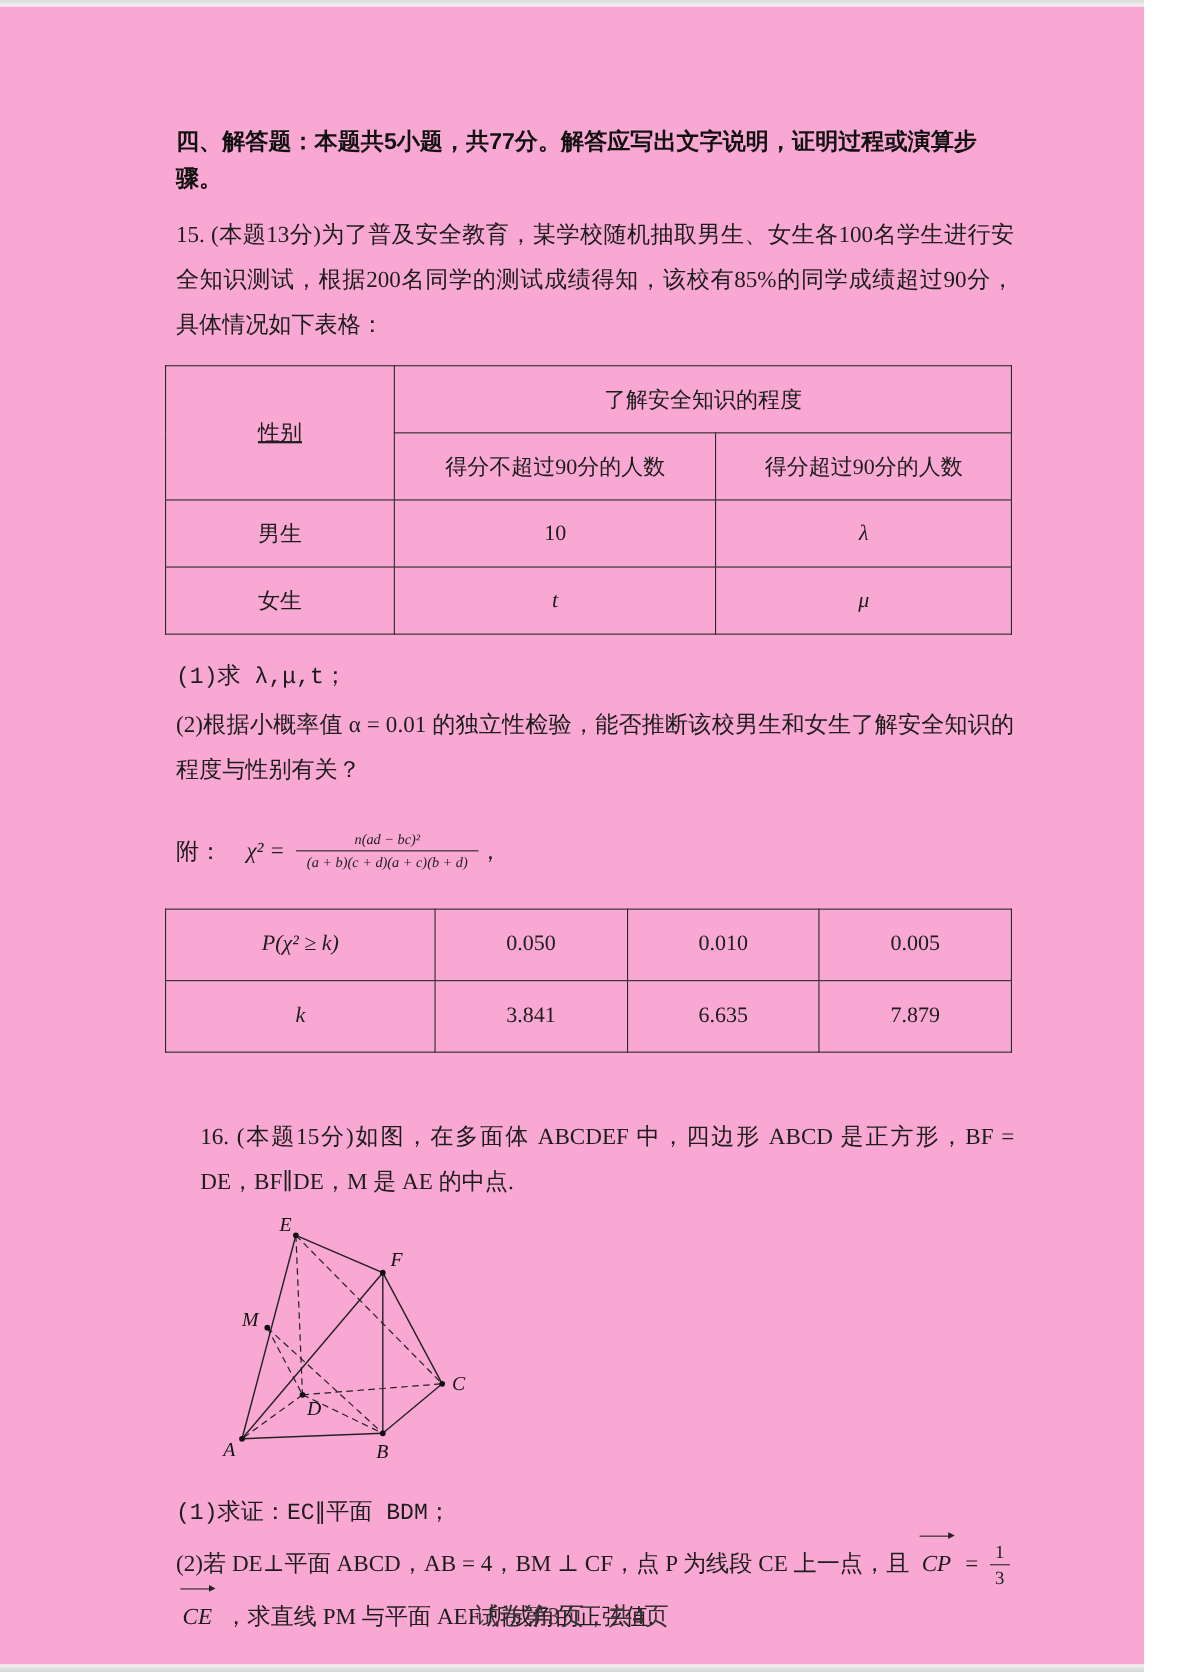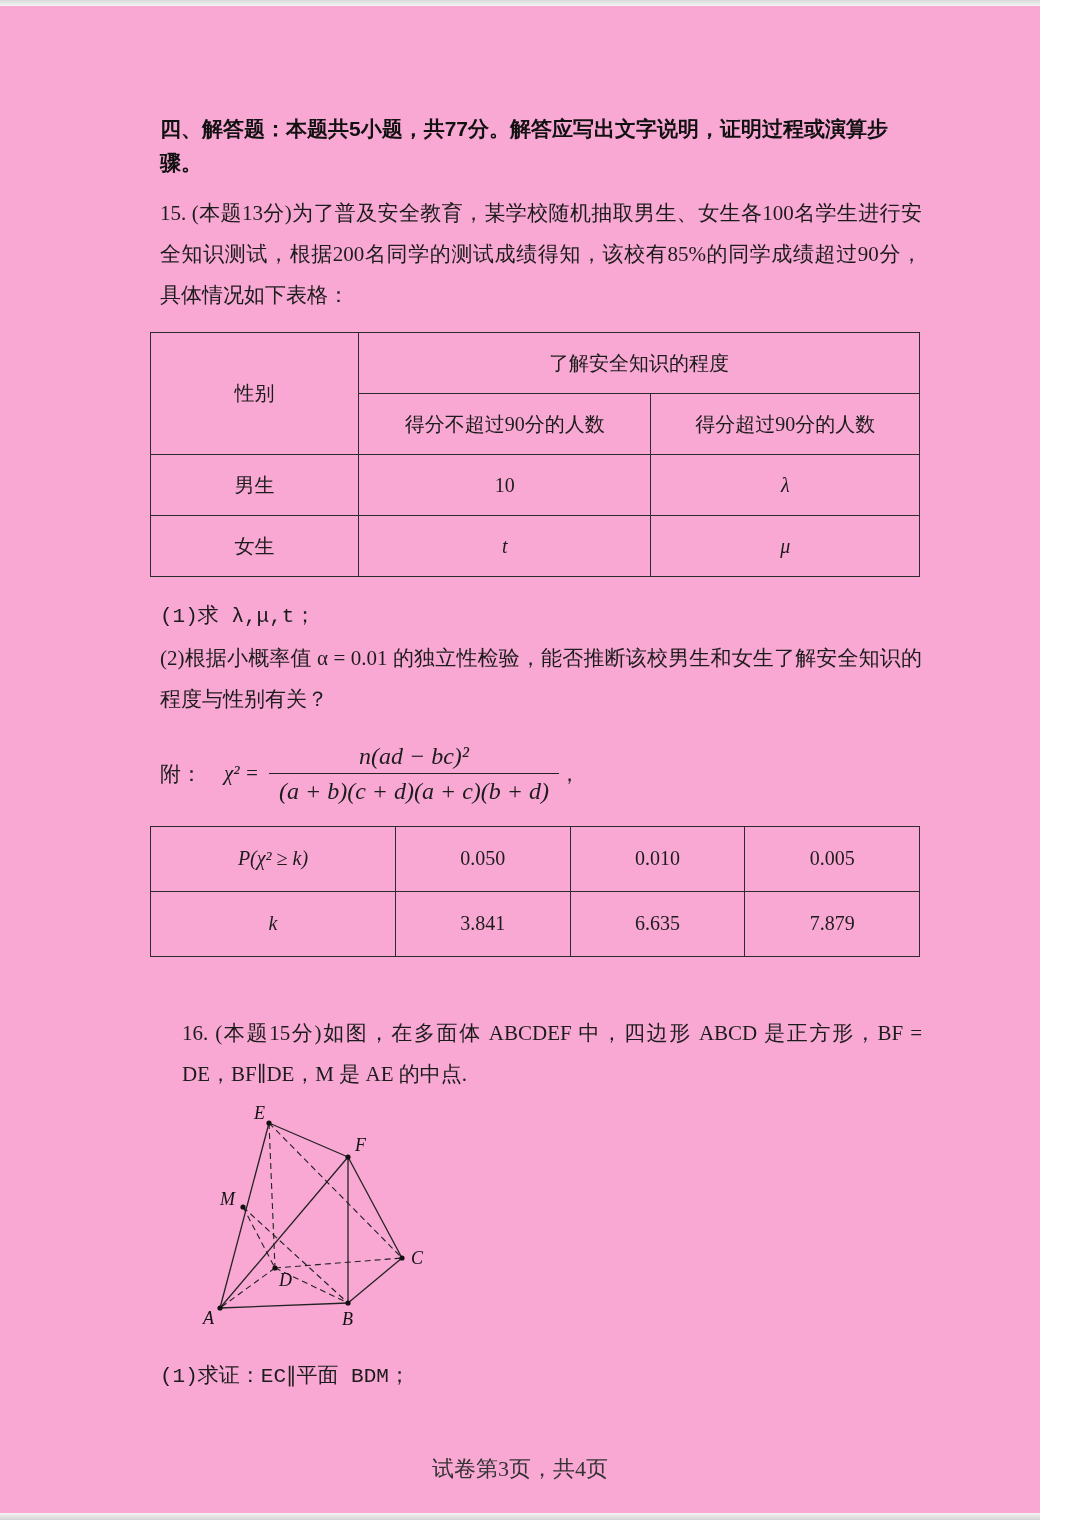--- a/index.html
+++ b/index.html
@@ -51,21 +51,21 @@
     font-size: 20px;
   }
   table.tbl td {
     border: 1px solid #2b2b2b;
     text-align: center;
     vertical-align: middle;
     padding: 4px 22px;
   }
   table.tbl1 td { height: 52px; }
   table.tbl1 .hdr { height: 52px; }
-  table.tbl1 .corner { width: 163px; }
+  table.tbl1 .corner { width: 163px; text-decoration: underline; }
   table.tbl2 td { height: 56px; }
   table.tbl2 .lblcol { width: 200px; }
 
   .formula {
     margin: 18px 0 0 10px;
     display: flex;
     align-items: center;
     font-size: 21px;
     min-height: 72px;
   }
@@ -75,21 +75,21 @@
     flex-direction: column;
     vertical-align: middle;
     text-align: center;
   }
   .frac .num {
     border-bottom: 1.2px solid #222;
     padding: 0 10px 2px 10px;
     line-height: 1.25;
   }
   .frac .den { padding: 2px 10px 0 10px; line-height: 1.25; }
-  .frac.big { font-size: 24px; }
+  .frac.big { font-size: 13px; }
   .frac.small { font-size: 17px; margin: 0 4px; vertical-align: middle; }
   .frac.small .num { padding: 0 5px 1px 5px; }
   .frac.small .den { padding: 1px 5px 0 5px; }
 
   .vec {
     position: relative;
     display: inline-block;
     padding: 0 2px;
     margin: 0 4px;
   }
@@ -235,18 +235,29 @@
           <text x="99" y="181">D</text>
           <text x="231" y="159">C</text>
           <text x="23" y="219">A</text>
           <text x="162" y="220">B</text>
         </g>
       </svg>
     </div>
 
     <p class="para gap-m">(1)求证：EC∥平面 BDM；</p>
 
+    <p class="para q2line">
+      <span>(2)若 DE⊥平面 ABCD，AB = 4，BM ⊥ CF，点 P 为线段 CE 上一点，且</span>
+      <span class="vec math"><span>CP</span></span>
+      <span class="math">=</span>
+      <span class="frac small">
+        <span class="num">1</span>
+        <span class="den">3</span>
+      </span>
+      <span class="vec math"><span>CE</span></span>
+      <span>，求直线 PM 与平面 AEF 所成角的正弦值.</span>
+    </p>
 
   </div>
 
   <div class="footer">试卷第3页，共4页</div>
   <div class="edge-bottom"></div>
 </div>
 
 </body></html>

